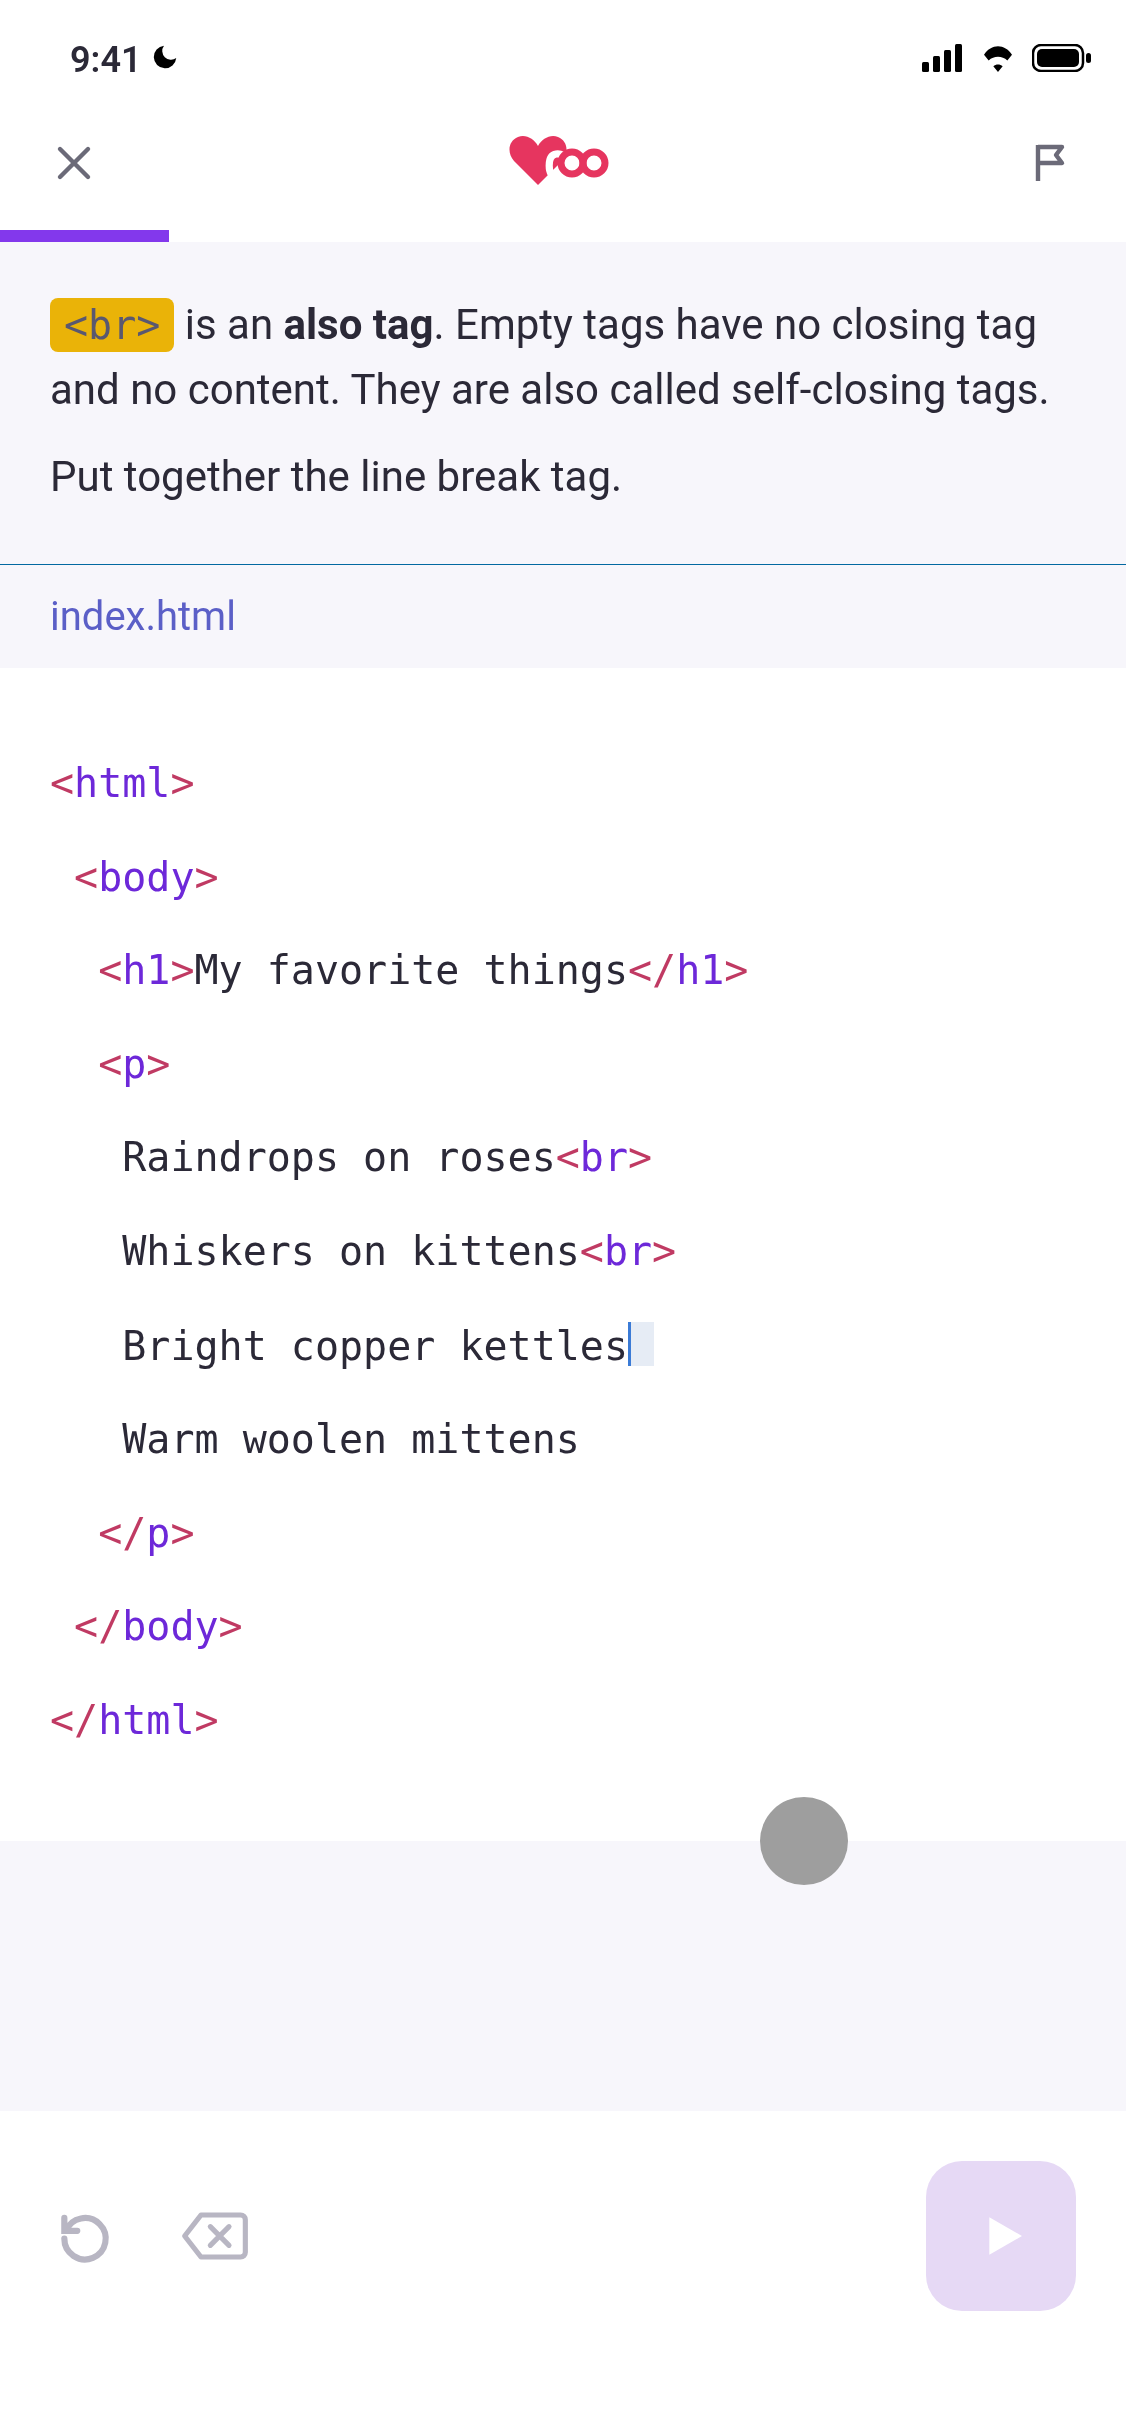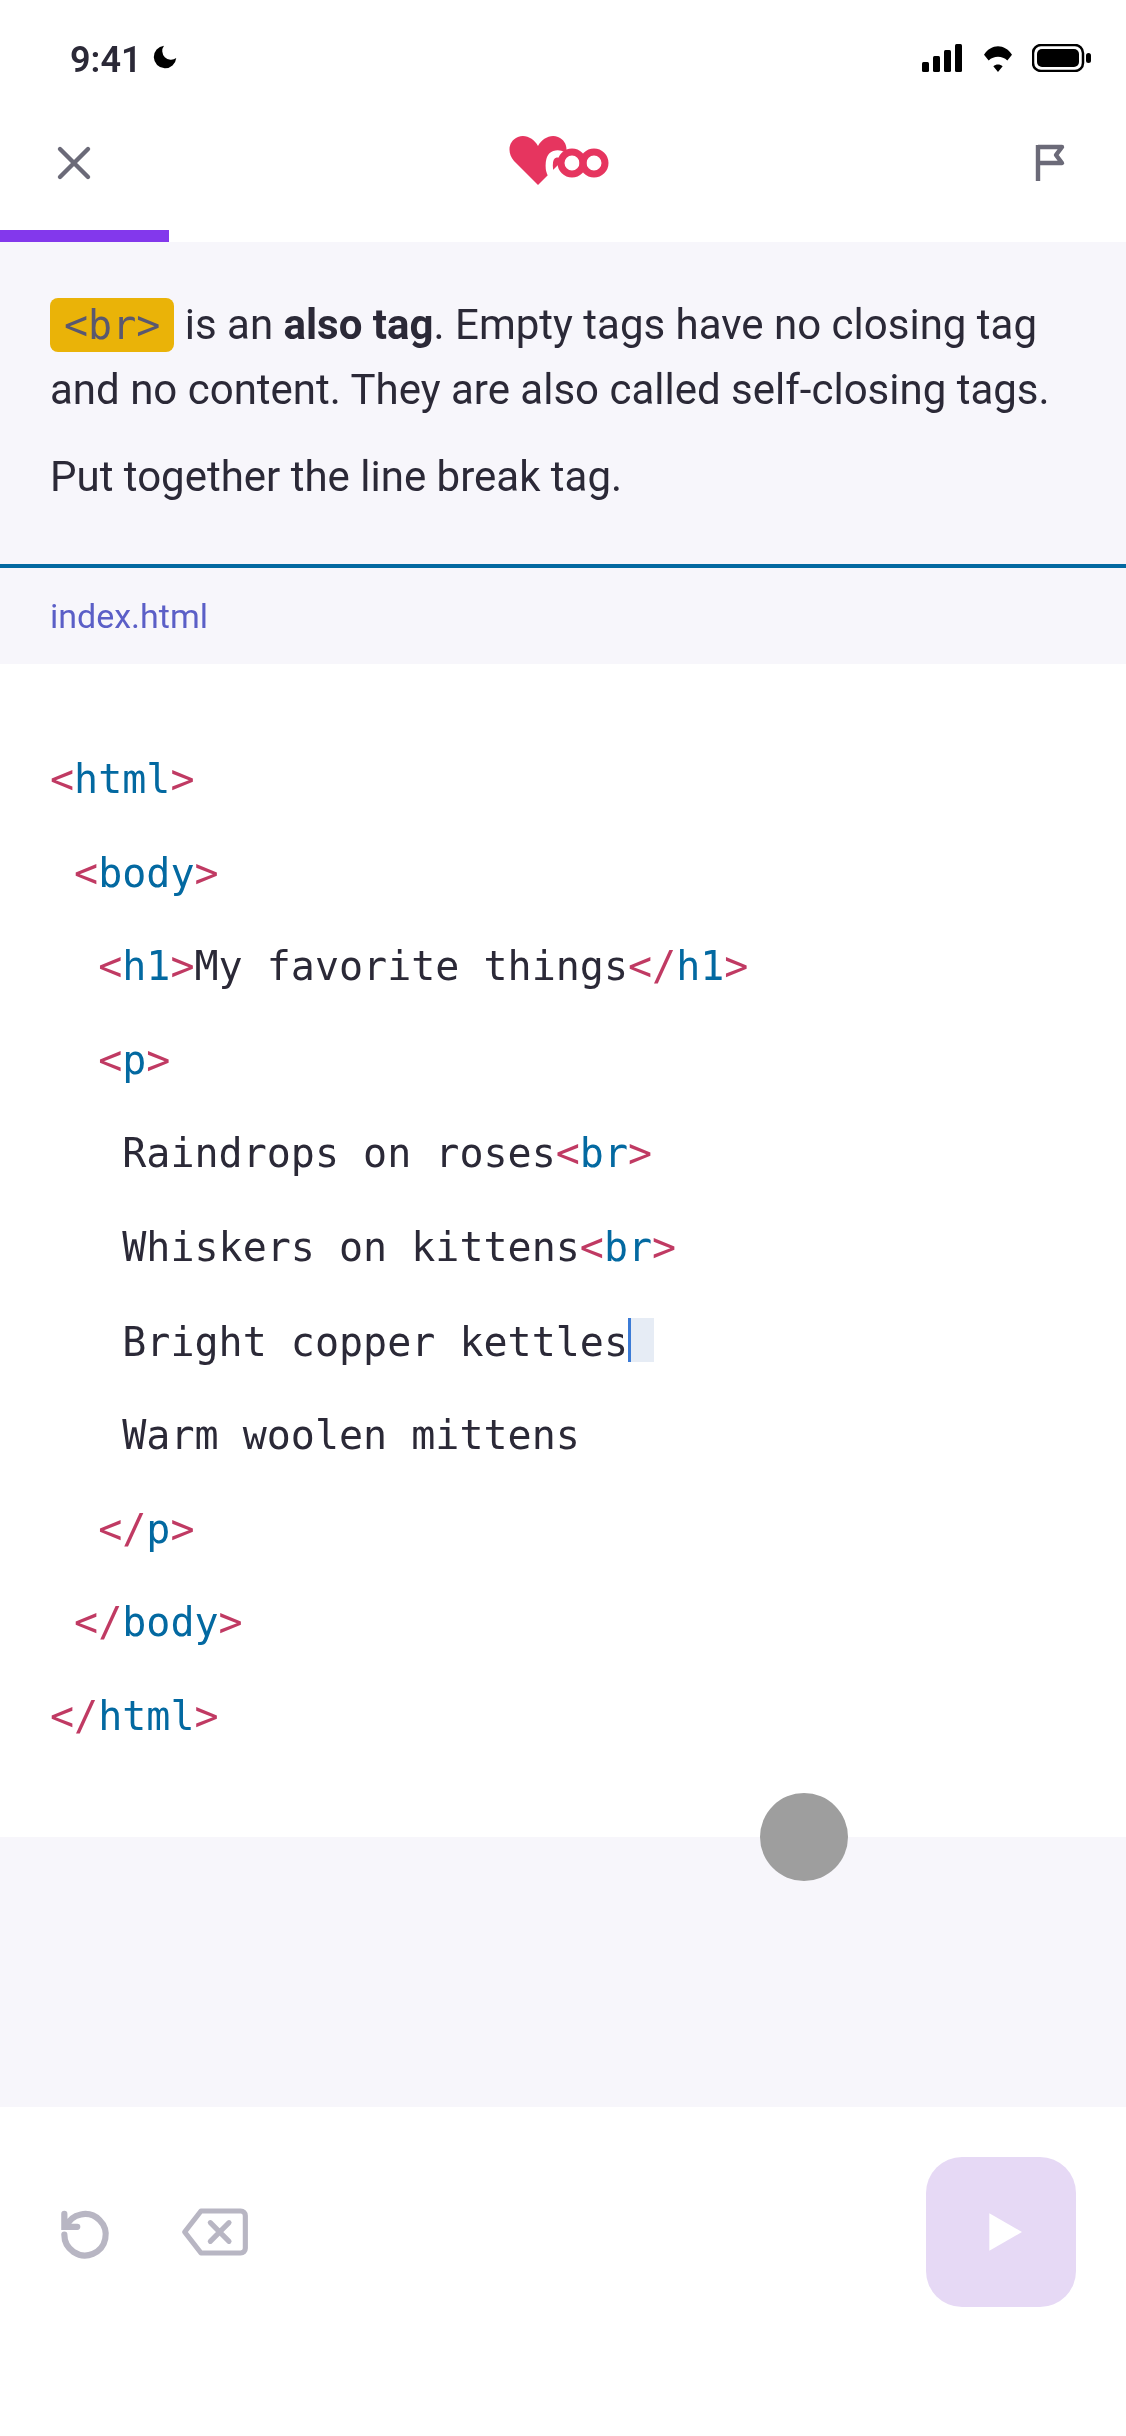--- a/index.html
+++ b/index.html
@@ -8,24 +8,24 @@
   .status-left { display: flex; align-items: center; gap: 8px; font-size: 36px; font-weight: 600; }
   .status-right { display: flex; align-items: center; gap: 14px; }
   .nav-bar { display: flex; justify-content: space-between; align-items: center; padding: 20px 50px 30px 50px; height: 120px; }
   .progress-track { height: 12px; background: #fff; width: 100%; }
   .progress-fill { height: 12px; background: #8338ec; }
   .instruction { background: #f7f6fb; padding: 50px 50px 55px 50px; }
   .instruction p { font-size: 42px; line-height: 1.55; color: #2b2937; }
   .instruction p + p { margin-top: 22px; }
   .code-chip { background: #eab308; padding: 4px 14px; border-radius: 8px; font-family: "SFMono-Regular", Menlo, Consolas, monospace; font-size: 40px; color: #5a5870; }
   .strong { font-weight: 700; }
-  .file-label { background: #f7f6fb; border-top: 4px solid #0369a1; padding: 28px 50px; font-size: 34px; color: #5b5fc7; }
+  .file-label { background: #f7f6fb; border-top: 1px solid #0369a1; padding: 28px 50px; font-size: 40px; color: #5b5fc7; }
   .editor { background: #fff; padding: 45px 50px 50px 50px; font-family: "SFMono-Regular", Menlo, Consolas, monospace; font-size: 40px; line-height: 1.17; color: #2b2937; white-space: pre; }
   .t-ang { color: #c03a63; }
-  .t-tag { color: #0369a1; }
+  .t-tag { color: #6d28d9; }
   .t-txt { color: #2b2937; }
   .cursor-blank { display: inline-block; width: 26px; background: #e6ecf5; border-left: 3px solid #3b7bd6; height: 44px; vertical-align: -6px; }
   .below-editor { background: #f7f6fb; height: 270px; position: relative; }
   .gray-dot { position: absolute; top: -44px; left: 760px; width: 88px; height: 88px; border-radius: 50%; background: #9e9e9e; }
   .controls { background: #fff; padding: 50px 50px 30px 50px; display: flex; align-items: center; justify-content: space-between; }
   .controls-left { display: flex; align-items: center; gap: 60px; }
   .icon-btn { width: 70px; height: 70px; display: flex; align-items: center; justify-content: center; }
   .play-btn { width: 150px; height: 150px; border-radius: 36px; background: #e6d9f5; display: flex; align-items: center; justify-content: center; }
   .tokens { background: #fff; padding: 30px 50px 80px 50px; display: flex; justify-content: center; gap: 25px; }
 </style>

